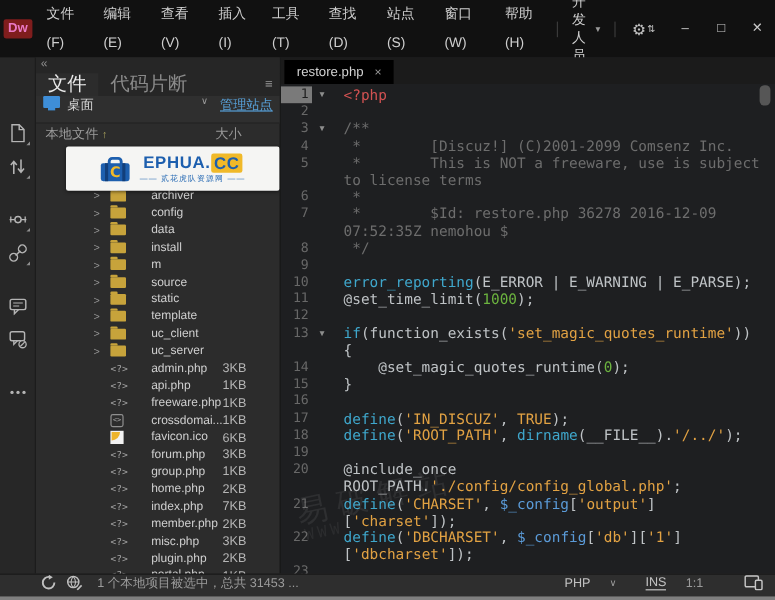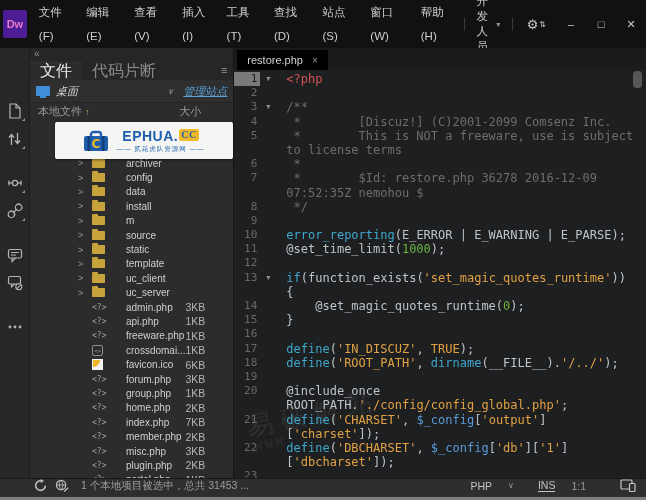--- a/index.html
+++ b/index.html
@@ -2,21 +2,21 @@
 <html><head>
 <meta charset="utf-8">
 <style>
   *{margin:0;padding:0;box-sizing:border-box;}
   html,body{width:646px;height:500px;overflow:hidden;}
   body{font-family:"Liberation Sans",sans-serif;background:#262626;}
   .window{width:646px;height:500px;display:flex;flex-direction:column;}
 
   
   .titlebar{flex:0 0 24px;background:#111;display:flex;align-items:center;}
-  .dw-logo{width:28px;height:28px;margin:2px 3px;background:#4c1d95;color:#ea79c6;
+  .dw-logo{width:28px;height:16px;margin:2px 3px;background:#7f1d1d;color:#ea79c6;
            font-weight:bold;font-size:11px;display:flex;align-items:center;justify-content:center;border-radius:2px;}
   .menu-item{color:#cfcfcf;font-size:11.5px;line-height:24px;padding:0 9px;cursor:default;}
   .tb-right{margin-left:auto;display:flex;align-items:center;height:24px;}
   .tb-sep{width:1px;height:13px;background:#3a3a3a;margin:0 4px;}
   .workspace{color:#cfcfcf;font-size:11.5px;display:flex;align-items:center;gap:5px;padding:0 8px;}
   .ws-caret{font-size:8px;color:#9a9a9a;}
   .gear-wrap{display:flex;align-items:center;color:#c5c5c5;padding:0 10px;font-size:13px;}
   .gear-arrows{font-size:8px;color:#c5c5c5;margin-left:1px;}
   .winbtns{display:flex;height:24px;}
   .winbtn{width:30px;text-align:center;line-height:24px;color:#c9c9c9;font-size:11px;}
@@ -32,21 +32,21 @@
   .rail-corner{position:absolute;right:1px;bottom:1px;width:0;height:0;border-left:3px solid transparent;border-bottom:3px solid #8f8f8f;}
 
   
   .files{flex:0 0 203px;background:#2c2c2c;display:flex;flex-direction:column;border-right:1px solid #151515;}
   .dock{flex:0 0 13px;background:#262626;color:#8f8f8f;font-size:10px;line-height:12px;padding-left:4px;}
   .ptabs{flex:0 0 19px;background:#262626;display:flex;align-items:flex-end;}
   .ptab{font-size:16px;line-height:19px;padding:0 10px;}
   .ptab.active{color:#eaeaea;background:#2c2c2c;}
   .ptab.inactive{color:#8a8a8a;}
   .pmenu{margin-left:auto;color:#9a9a9a;font-size:11px;padding:0 6px;line-height:19px;}
-  .site-row{flex:0 0 23px;background:#2f2f2f;border-bottom:1px solid #232323;display:flex;align-items:center;padding:0 6px;font-style:italic;}
+  .site-row{flex:0 0 23px;background:#2f2f2f;border-bottom:1px solid #232323;display:flex;padding:0 6px;}
   .desktop-icon{width:14px;height:10px;background:#3e8ed8;border-radius:1px;position:relative;margin-right:6px;}
   .desktop-icon::after{content:"";position:absolute;left:4px;bottom:-2px;width:6px;height:2px;background:#3e8ed8;}
   .site-name{color:#d6d6d6;font-size:11px;}
   .site-chev{color:#9a9a9a;font-size:8px;margin-left:auto;margin-right:10px;}
   .manage{color:#57a0d8;font-size:11px;text-decoration:underline;white-space:nowrap;}
   .cols{flex:0 0 17px;display:flex;align-items:center;padding:0 8px;color:#9a9a9a;font-size:11px;}
   .sort-arrow{font-size:9px;margin-left:3px;color:#b0a860;}
   .col-size{margin-left:auto;margin-right:24px;}
   .tree{position:relative;flex:1;overflow:hidden;}
   .tree-spacer{height:36px;}
@@ -59,21 +59,21 @@
   .php-ico{font-family:"DejaVu Sans Mono",monospace;font-size:8px;color:#a2a2a2;}
   .xml-ico{width:11px;height:11px;border:1px solid #8f8f8f;border-radius:2px;color:#9f9f9f;font-size:6px;display:flex;align-items:center;justify-content:center;font-family:"DejaVu Sans Mono",monospace;}
   .ico-ico{width:11px;height:11px;background:#f2f2f2;position:relative;}
   .ico-ico::after{content:"";position:absolute;left:1px;top:1px;width:7px;height:7px;background:#eeb42a;border-radius:0 0 7px 0;}
   .tlabel{color:#cfcfcf;font-size:10px;margin-left:18px;white-space:nowrap;}
   .tsize{margin-left:auto;margin-right:28px;color:#b5b5b5;font-size:10.5px;}
   .watermark{position:absolute;top:2px;left:25px;width:178px;height:37px;background:#f5f5f3;border-radius:2px;
              display:flex;align-items:center;justify-content:center;gap:7px;box-shadow:0 1px 3px rgba(0,0,0,.5);}
   .wm-text{display:flex;flex-direction:column;align-items:center;line-height:1;}
   .wm-brand{display:flex;align-items:flex-start;font-weight:bold;font-size:14px;color:#1d5fae;letter-spacing:.5px;}
-  .wm-badge{background:#f0b929;color:#1d5fae;font-size:10px;border-radius:2px;padding:1px 2px;margin-left:1px;font-family:Liberation Serif, serif;}
+  .wm-badge{background:#f0b929;color:#1d5fae;font-size:14px;border-radius:2px;padding:1px 2px;margin-left:1px;}
   .wm-tag{font-size:6.5px;color:#2a6cb5;margin-top:3px;letter-spacing:1px;}
 
   
   .editor{flex:1;display:flex;flex-direction:column;min-width:0;background:#1e1f21;}
   .doc-tabbar{flex:0 0 22px;background:#1b1b1b;display:flex;align-items:flex-end;}
   .doc-tab{height:20px;background:#000000;color:#d2d2d2;font-size:11px;display:flex;align-items:center;gap:9px;padding:0 10px;margin-left:3px;}
   .tab-close{color:#9a9a9a;font-size:10px;}
   .code{flex:1;position:relative;padding-top:2px;font-family:"DejaVu Sans Mono",monospace;font-size:12px;overflow:hidden;}
   .code-row{display:flex;height:14.2px;line-height:14.2px;}
   .gut{flex:0 0 26px;text-align:right;color:#686868;font-size:11px;padding-right:3px;}

